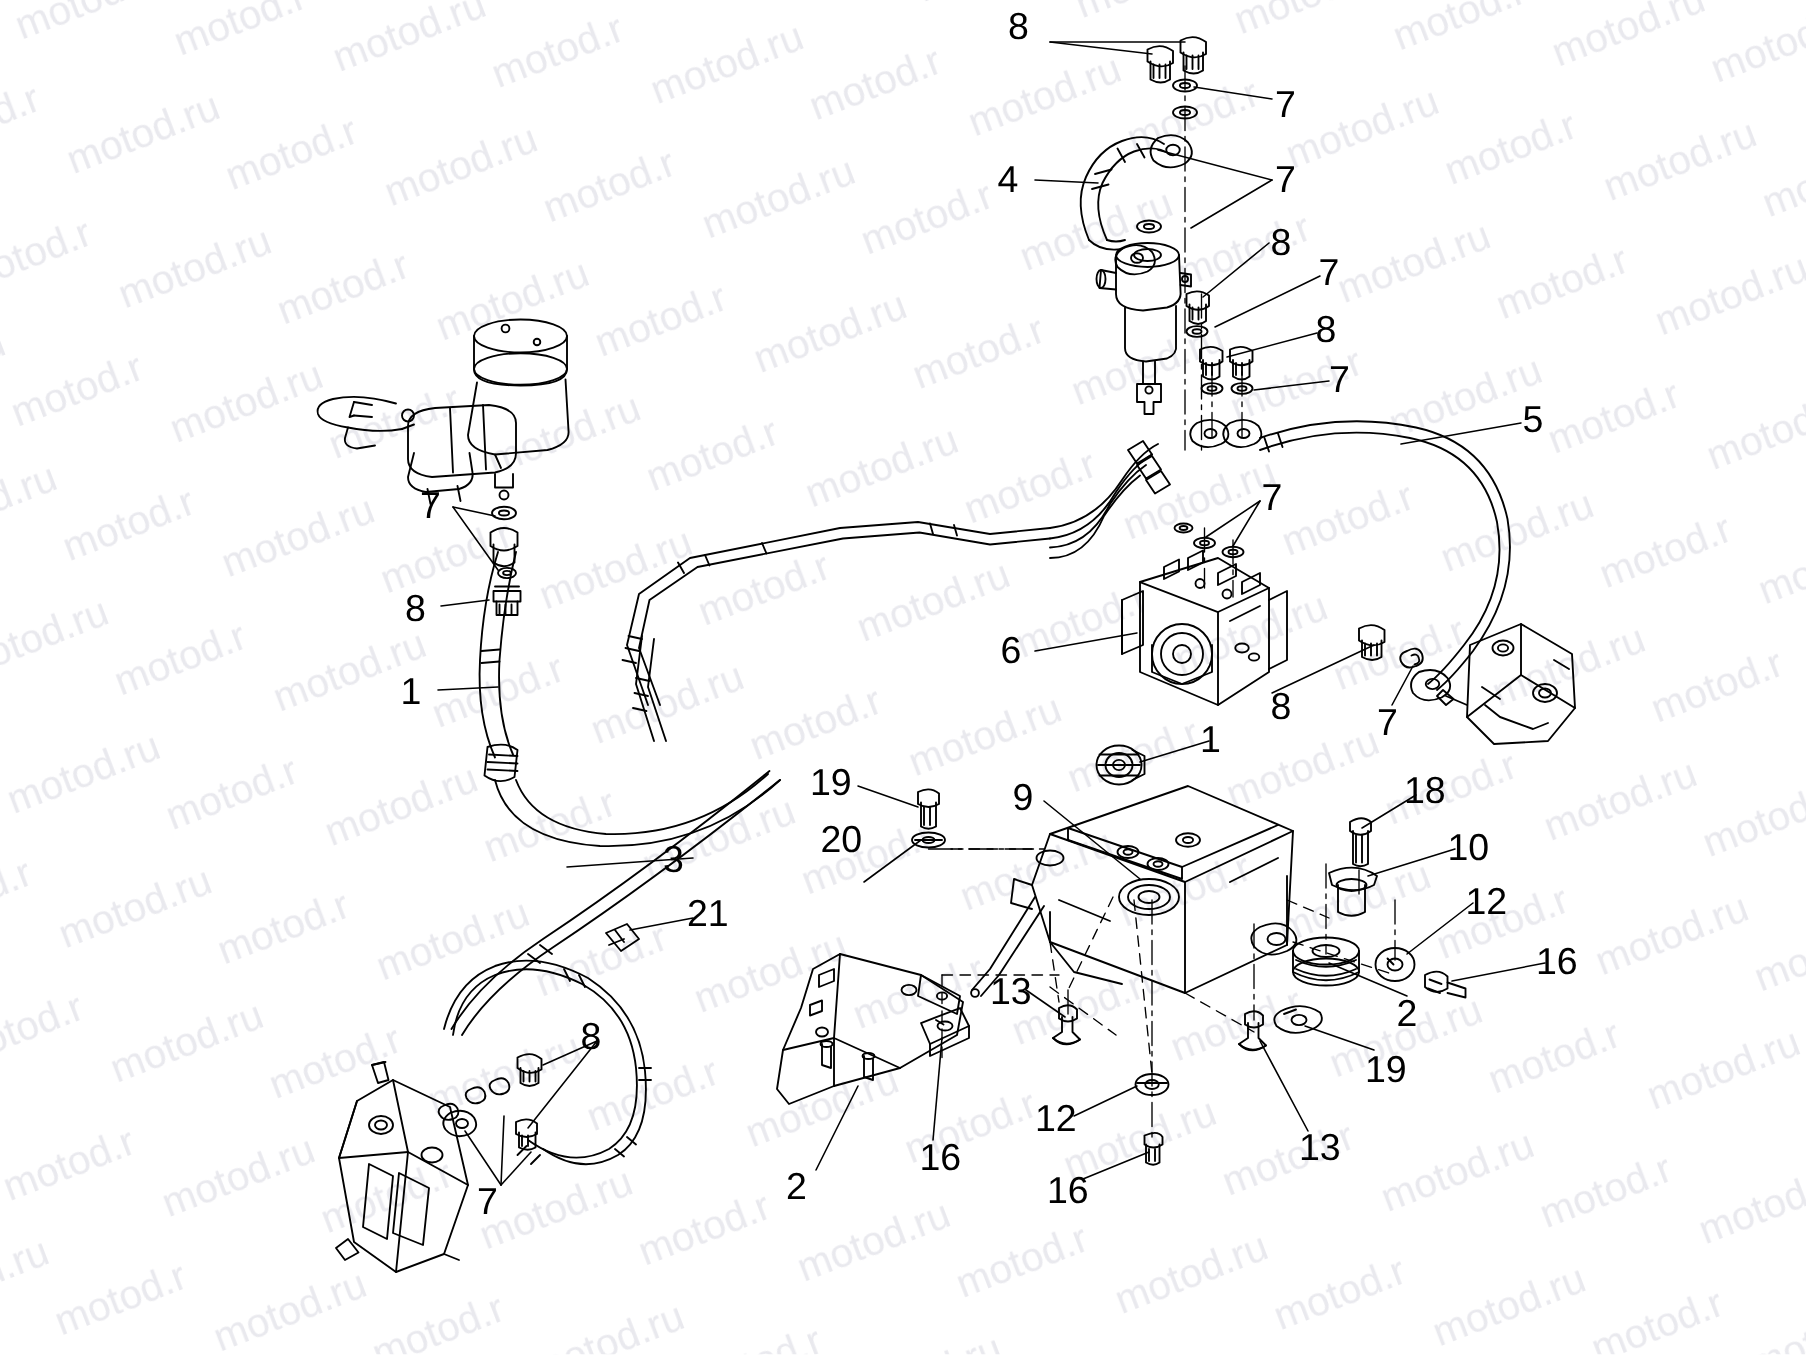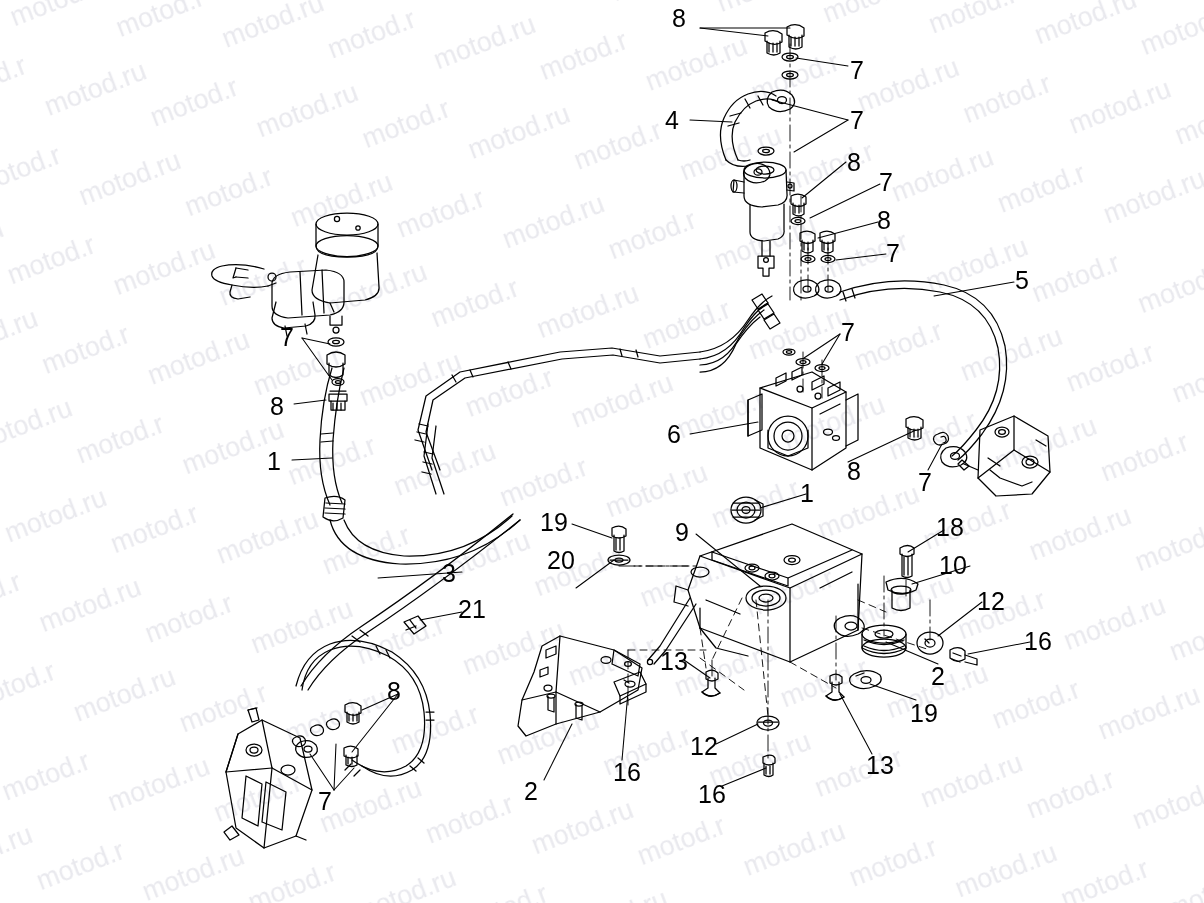--- a/index.html
+++ b/index.html
@@ -537,21 +537,21 @@
     <span class="cal" style="left:841px;top:320px">7</span>
     <span class="cal" style="left:270px;top:394px">8</span>
     <span class="cal" style="left:667px;top:422px">6</span>
     <span class="cal" style="left:267px;top:449px">1</span>
     <span class="cal" style="left:847px;top:459px">8</span>
     <span class="cal" style="left:918px;top:470px">7</span>
     <span class="cal" style="left:800px;top:481px">1</span>
     <span class="cal" style="left:540px;top:510px">19</span>
     <span class="cal" style="left:675px;top:520px">9</span>
     <span class="cal" style="left:936px;top:515px">18</span>
-    <span class="cal" style="left:939px;top:553px">10</span>
+    <span class="cal" style="left:965px;top:553px">10</span>
     <span class="cal" style="left:442px;top:561px">3</span>
     <span class="cal" style="left:547px;top:548px">20</span>
     <span class="cal" style="left:977px;top:589px">12</span>
     <span class="cal" style="left:458px;top:597px">21</span>
     <span class="cal" style="left:1024px;top:629px">16</span>
     <span class="cal" style="left:660px;top:649px">13</span>
     <span class="cal" style="left:931px;top:664px">2</span>
     <span class="cal" style="left:387px;top:679px">8</span>
     <span class="cal" style="left:910px;top:701px">19</span>
     <span class="cal" style="left:690px;top:734px">12</span>

